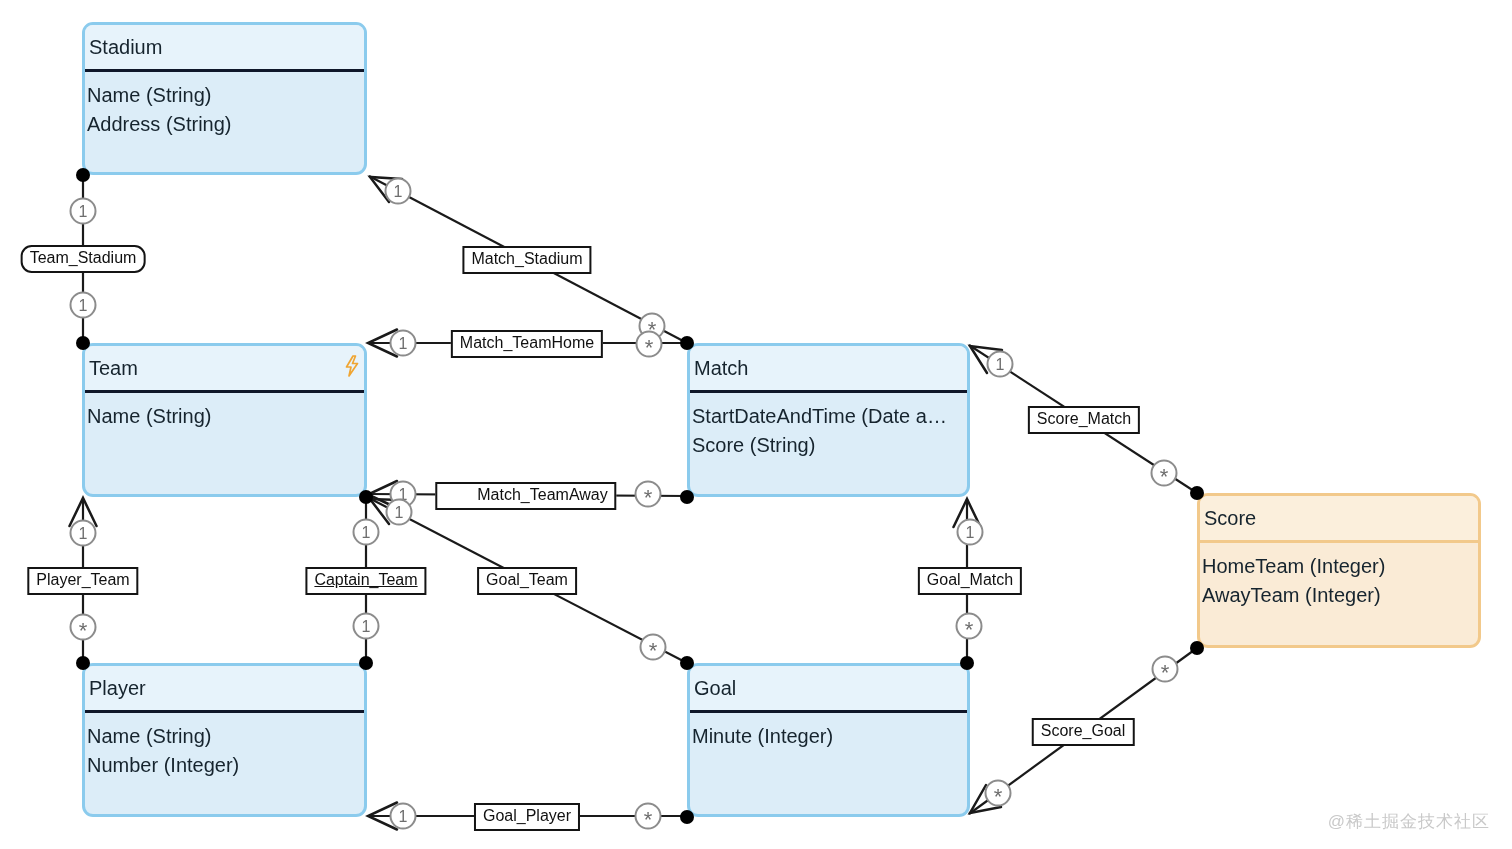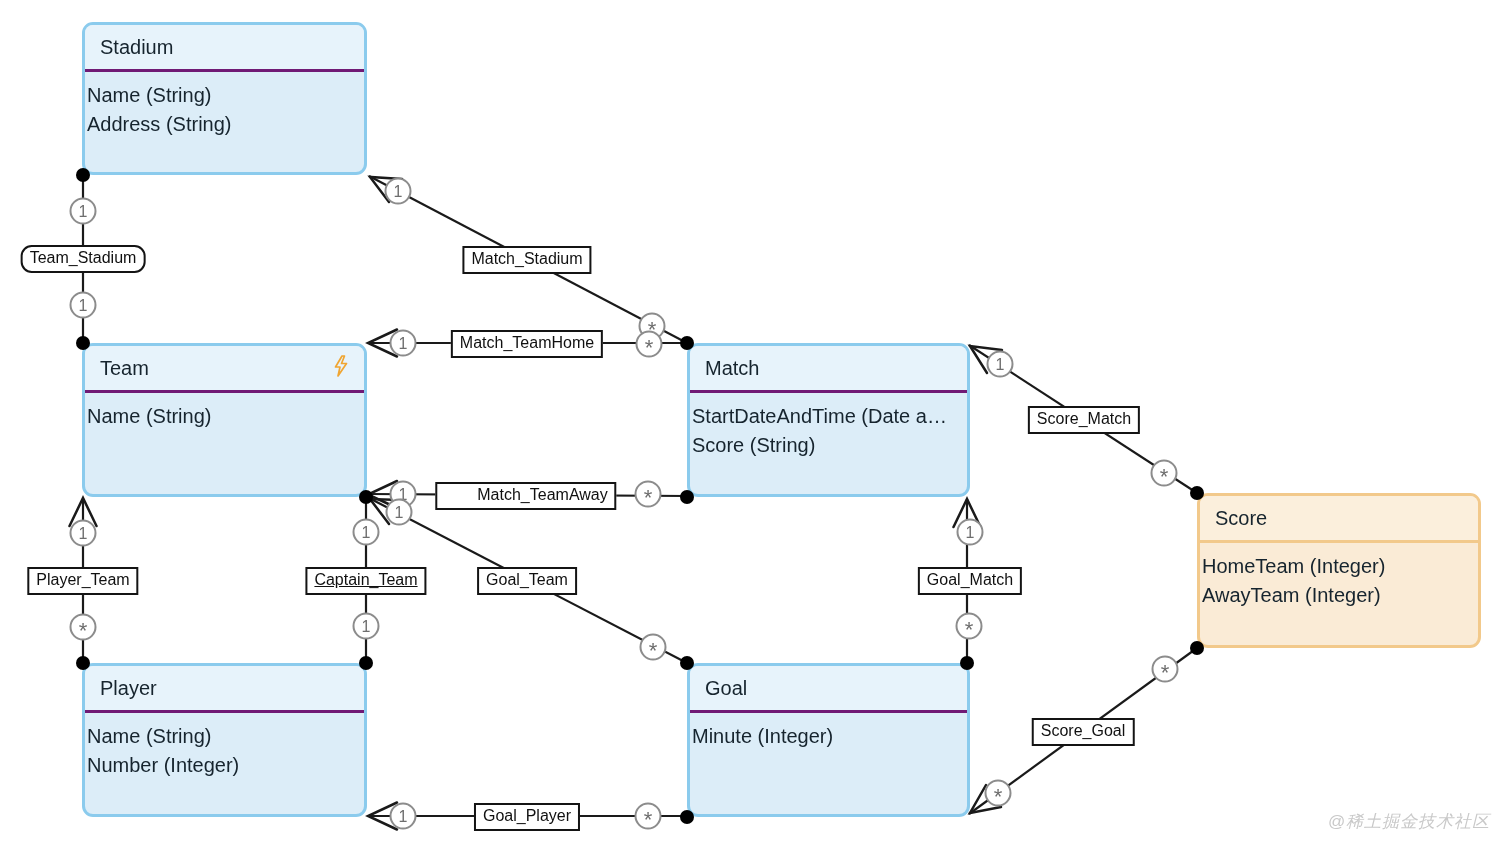--- a/index.html
+++ b/index.html
@@ -5,21 +5,21 @@
   html,body{margin:0;padding:0;background:#ffffff;}
   #canvas{
     position:relative;width:1512px;height:849px;overflow:hidden;background:#ffffff;
     font-family:"Liberation Sans","DejaVu Sans",sans-serif;color:#16242e;
   }
   
   .entity{position:absolute;border:3px solid #8BCBED;border-radius:11px;background:#DCEDF8;box-sizing:border-box;z-index:1;}
   .entity.orange{border-color:#F2C98B;background:#FAEBD6;}
   .entity .hdr{
     height:44px;display:flex;align-items:center;justify-content:space-between;
-    padding:0 15px;border-bottom:3px solid #701a75;background:#E7F3FB;
+    padding:0 4px;border-bottom:3px solid #0f172a;background:#E7F3FB;
     border-radius:8px 8px 0 0;font-size:20px;
   }
   .entity.orange .hdr{border-bottom-color:#F2C98B;background:#FBEFDC;}
   .entity .body{padding:9px 2px;font-size:20px;line-height:29px;white-space:nowrap;overflow:hidden;}
   
   #edges{position:absolute;left:0;top:0;z-index:2;pointer-events:none;}
   
   .rel-label{
     position:absolute;transform:translate(-50%,-50%);z-index:3;
     background:#ffffff;border:2px solid #141414;padding:2px 7px 4px 7px;
@@ -29,21 +29,21 @@
   .mult{
     position:absolute;transform:translate(-50%,-50%);z-index:3;
     width:27px;height:27px;border-radius:50%;background:#ffffff;border:2px solid #8c8c8c;
     box-sizing:border-box;display:flex;align-items:center;justify-content:center;
     font-size:16px;color:#6e6e6e;line-height:1;
   }
   .mult.star{font-size:22px;padding-top:7px;}
   
   #watermark{
     position:absolute;right:22px;bottom:16px;z-index:4;
-    font-size:17px;color:#c9c9c9;letter-spacing:1px;font-style:italic;
+    font-size:17px;color:#c9c9c9;letter-spacing:1px;
   }
 </style>
 </head>
 <body>
 
 <div id="canvas">
 
   <div class="entity" style="left:82px;top:22px;width:285px;height:153px;">
     <div class="hdr">
         <span>Stadium</span>

